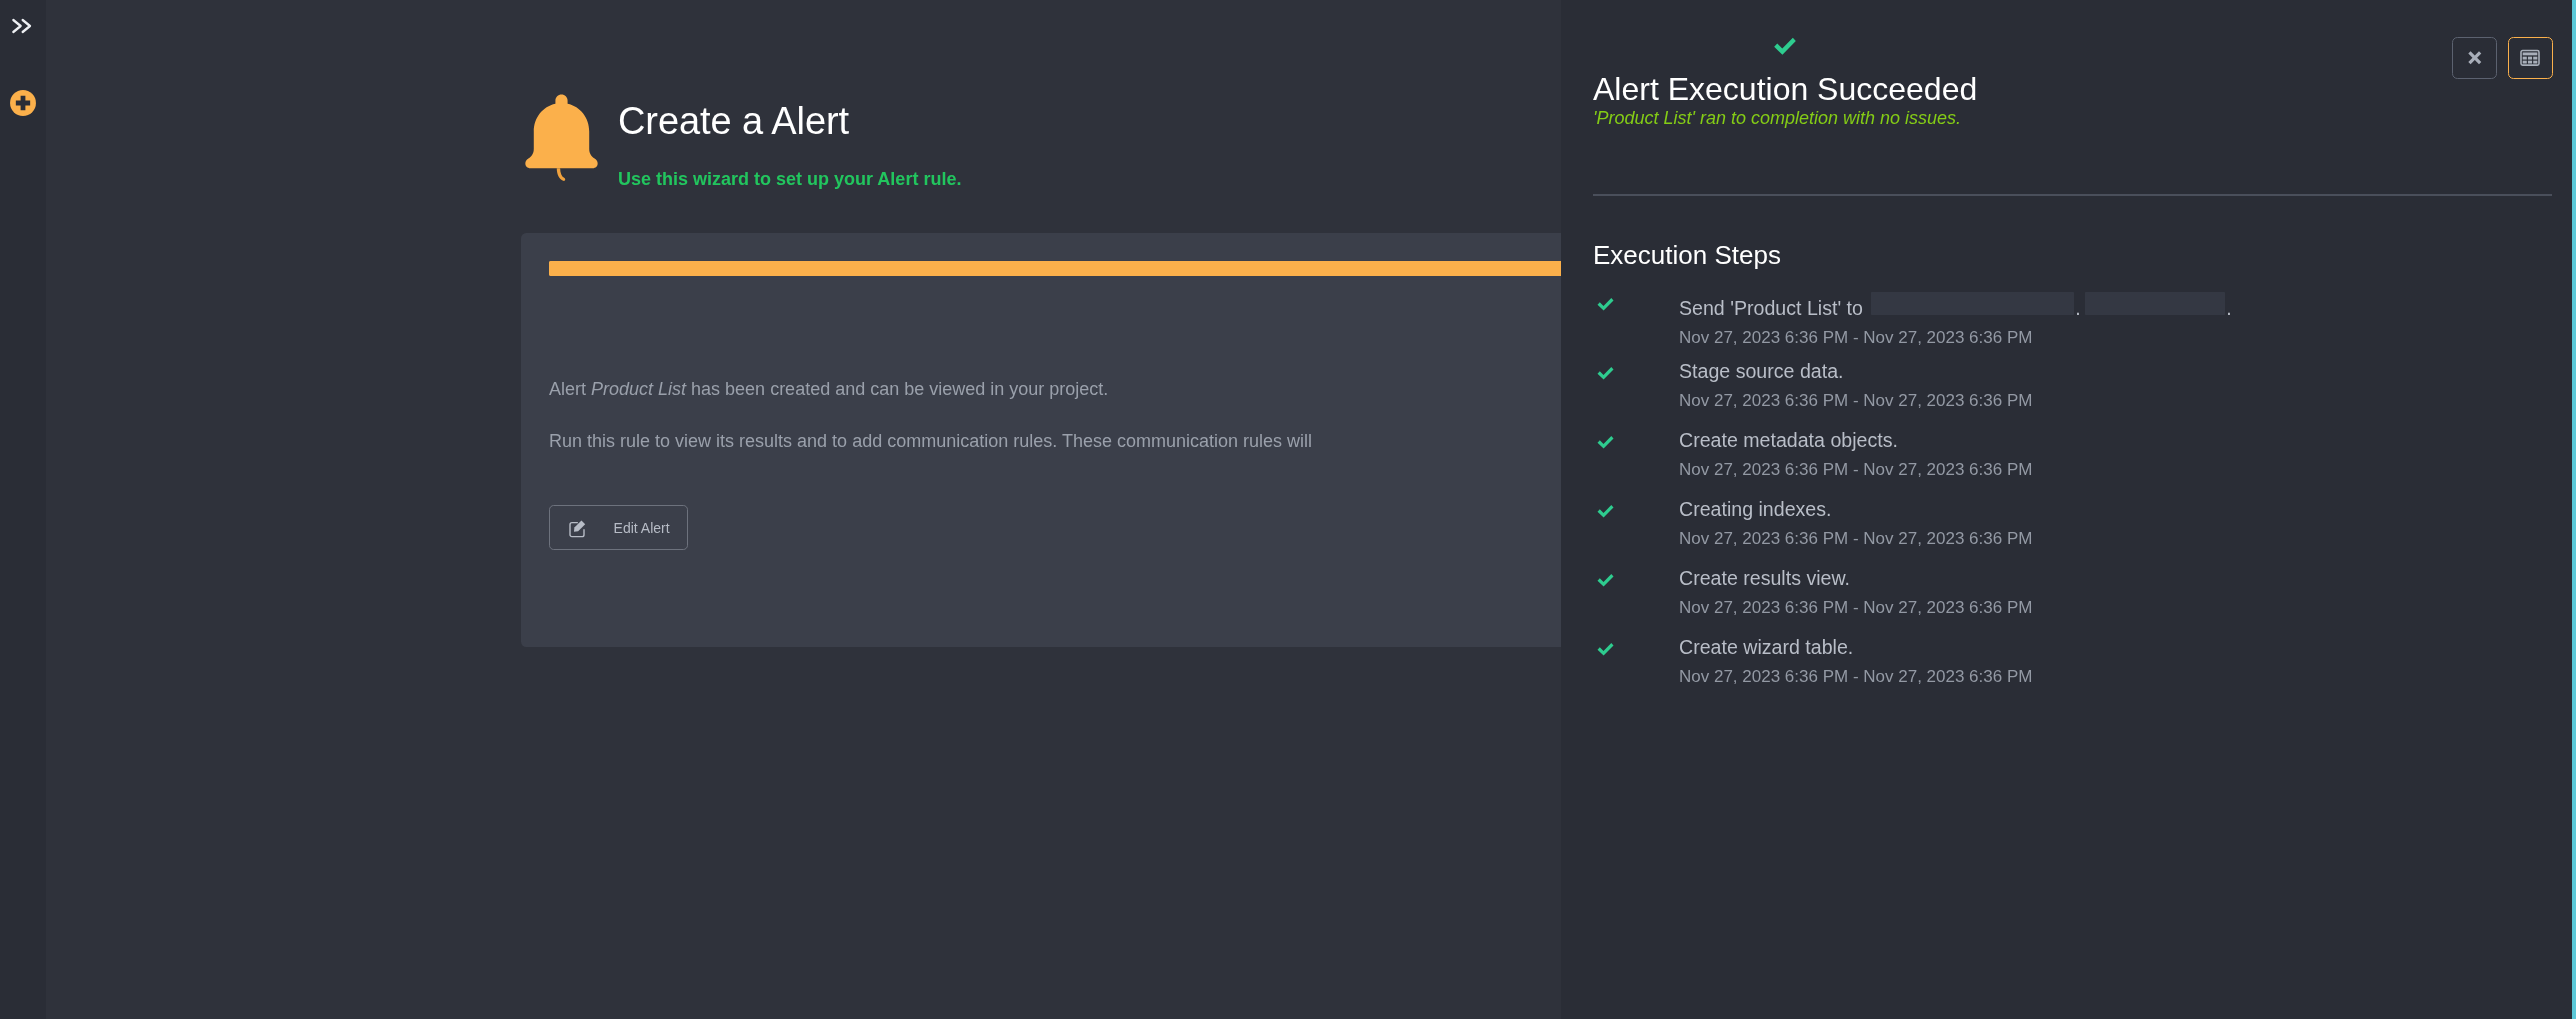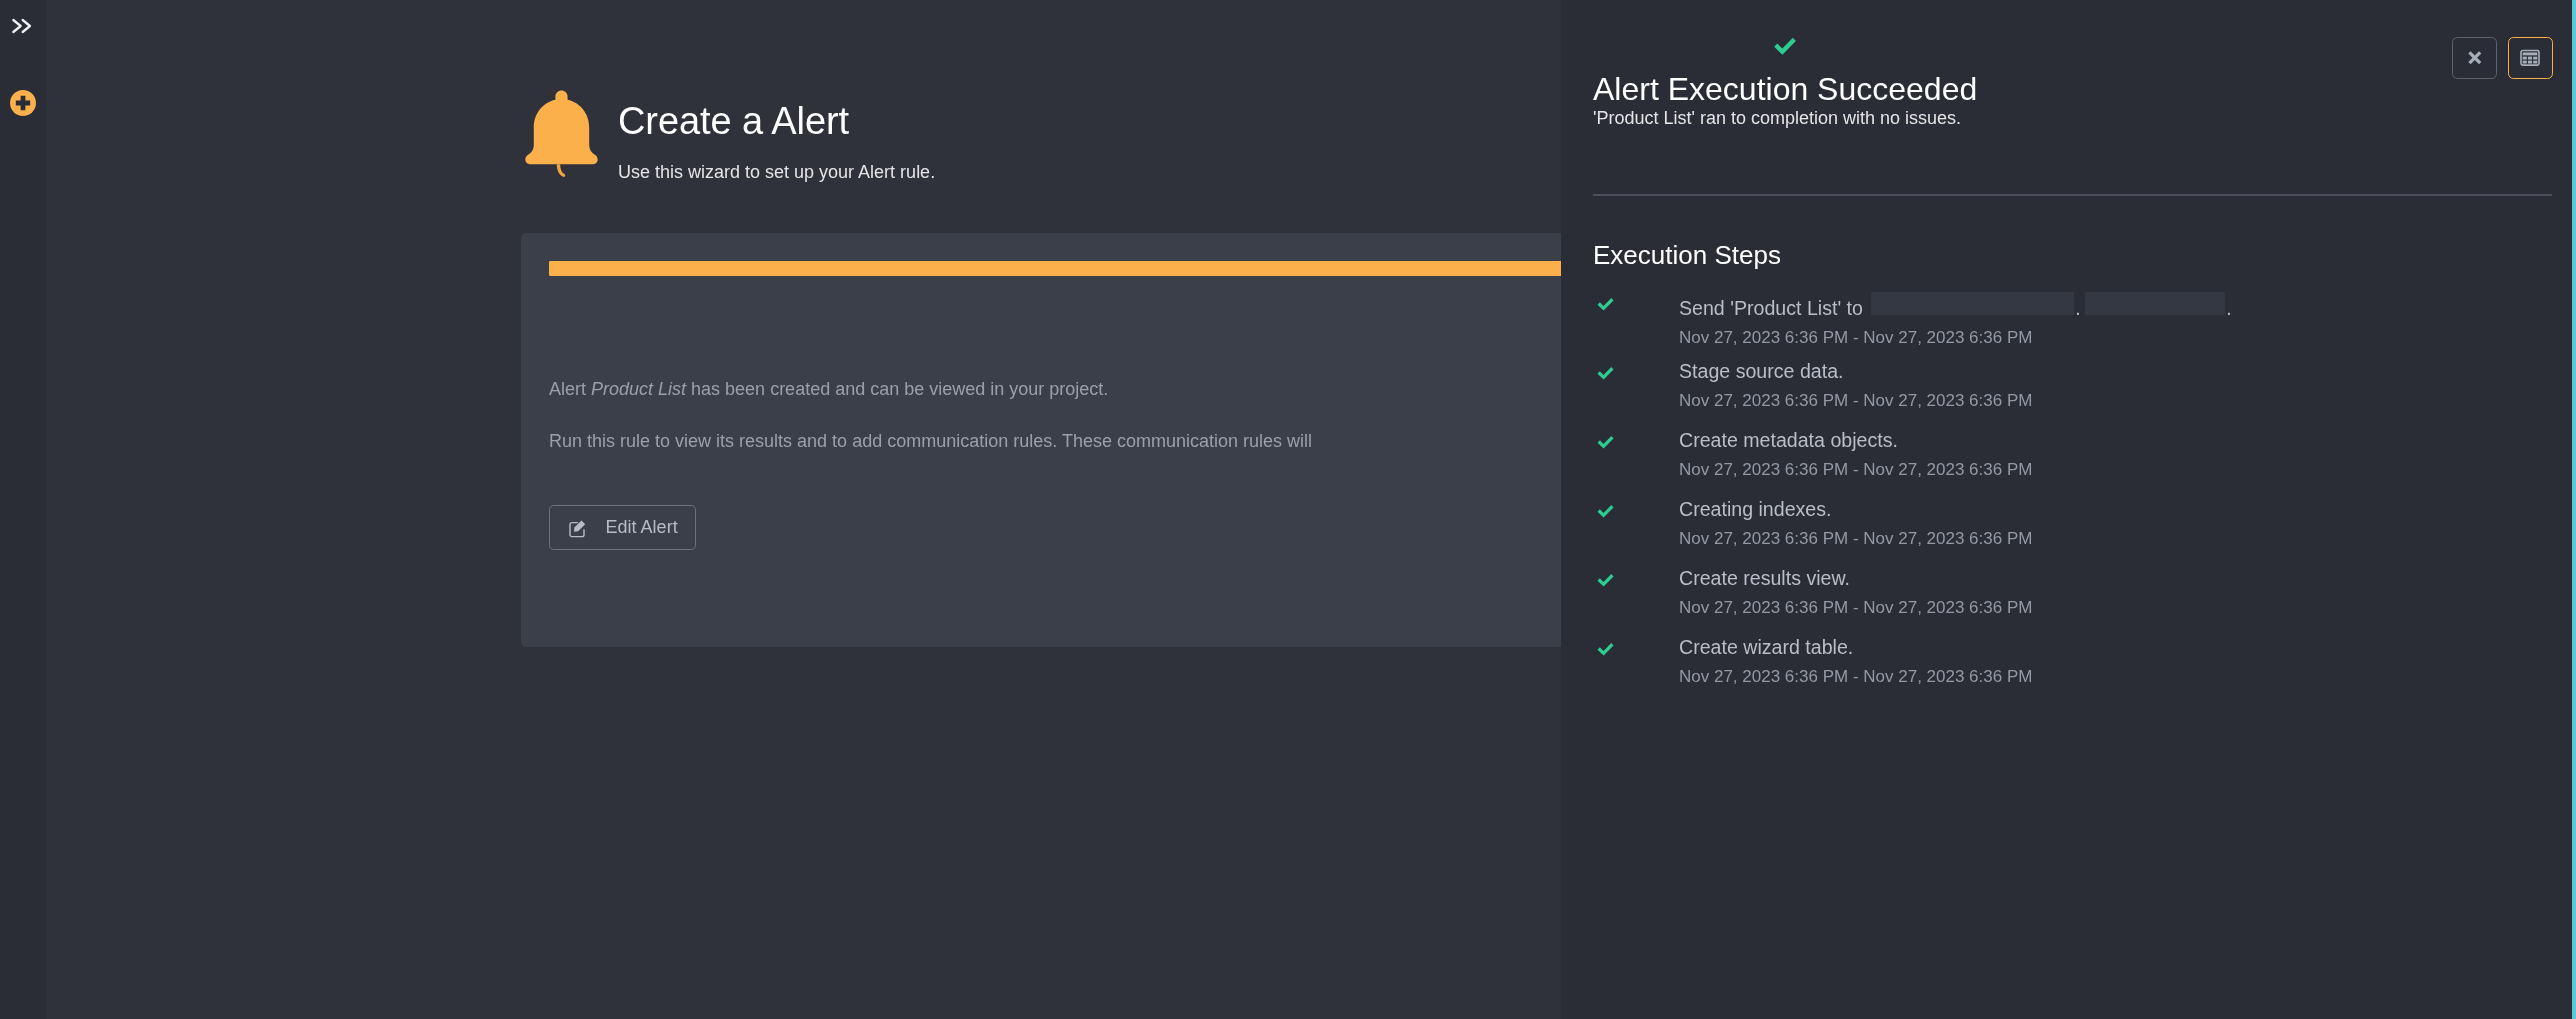--- a/index.html
+++ b/index.html
@@ -85,24 +85,24 @@
   .wizard-titles { padding-top: 19px; }
   .wizard-title {
     font-size: 38px;
     font-weight: 400;
     color: #ffffff;
     line-height: 1.08;
     letter-spacing: -0.1px;
     white-space: nowrap;
   }
   .wizard-sub {
-    margin-top: 19px;
+    margin-top: 27px;
     font-size: 18px;
-    font-weight: 400;
-    color: #e5e5e5;
+    font-weight: 700;
+    color: #22c55e;
     white-space: nowrap;
   }
 
   
   .wizard-card {
     position: absolute;
     left: 475px;
     top: 233px;
     width: 1087px;
     height: 414px;
@@ -140,26 +140,26 @@
   .card-line em { font-style: italic; }
 
   .edit-btn {
     position: absolute;
     left: 28px;
     top: 272px;
     height: 45px;
     padding: 0 17.6px;
     display: inline-flex;
     align-items: center;
-    gap: 18px;
+    gap: 26px;
     background: transparent;
     border: 0.7px solid #6d727d;
     border-radius: 4.7px;
     color: #b7bcc6;
-    font-size: 18px;
+    font-size: 14px;
     font-family: "Liberation Sans", sans-serif;
     cursor: pointer;
   }
   .edit-btn .ico { display: inline-flex; }
   .edit-btn svg { display: block; }
 
   
   .panel {
     position: absolute;
     right: 0;
@@ -222,22 +222,23 @@
     font-weight: 400;
     color: #ffffff;
     line-height: 1;
     white-space: nowrap;
   }
   .panel-sub {
     position: absolute;
     left: 0;
     top: 108px;
     font-size: 18px;
-    color: #e5e5e5;
-    white-space: nowrap;
+    color: #84cc16;
+    white-space: nowrap;
+    font-style: italic;
   }
 
   .panel-divider {
     position: absolute;
     left: 0;
     top: 194px;
     width: 959px;
     height: 2px;
     background: #4a4f5b;
   }

